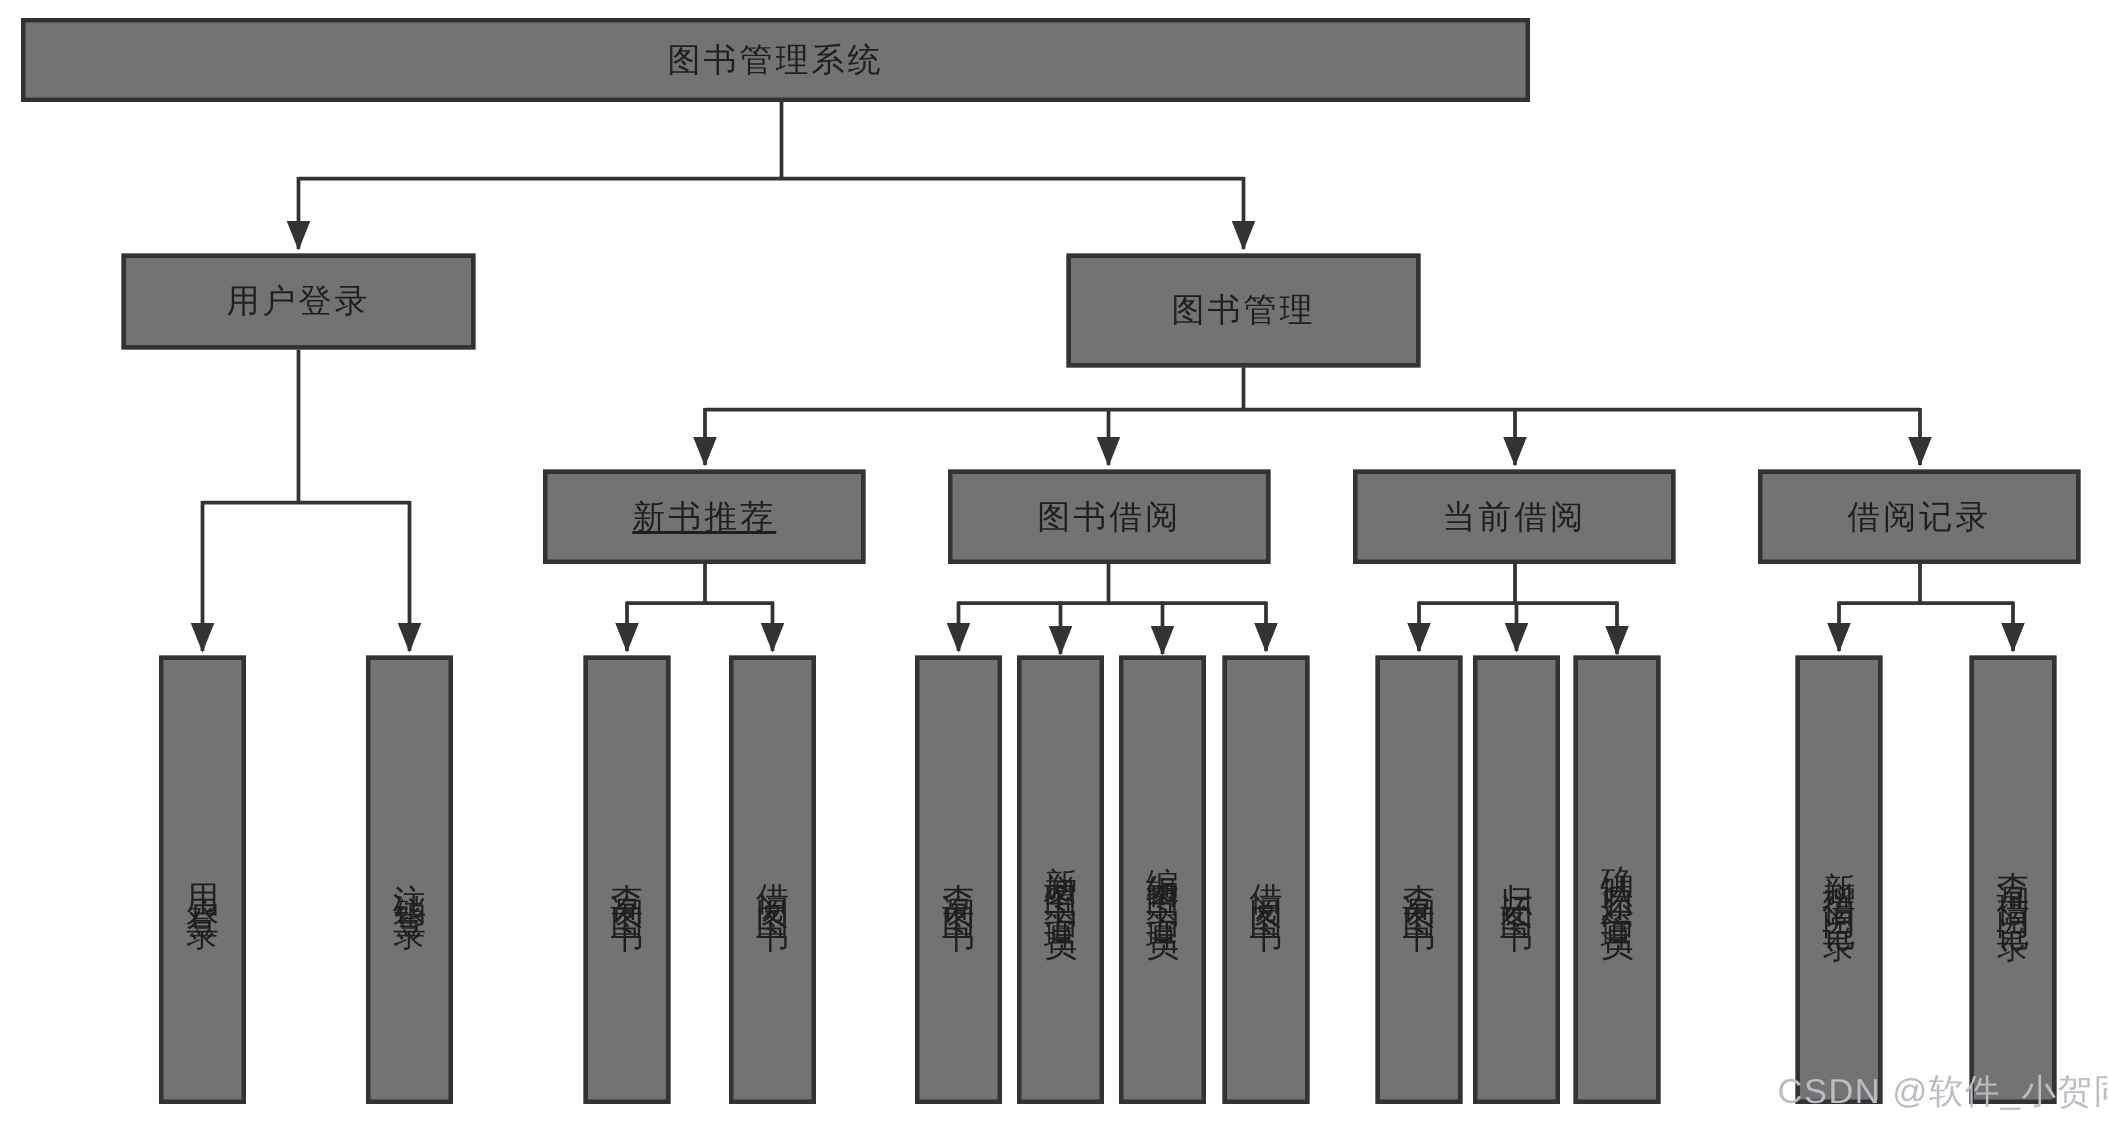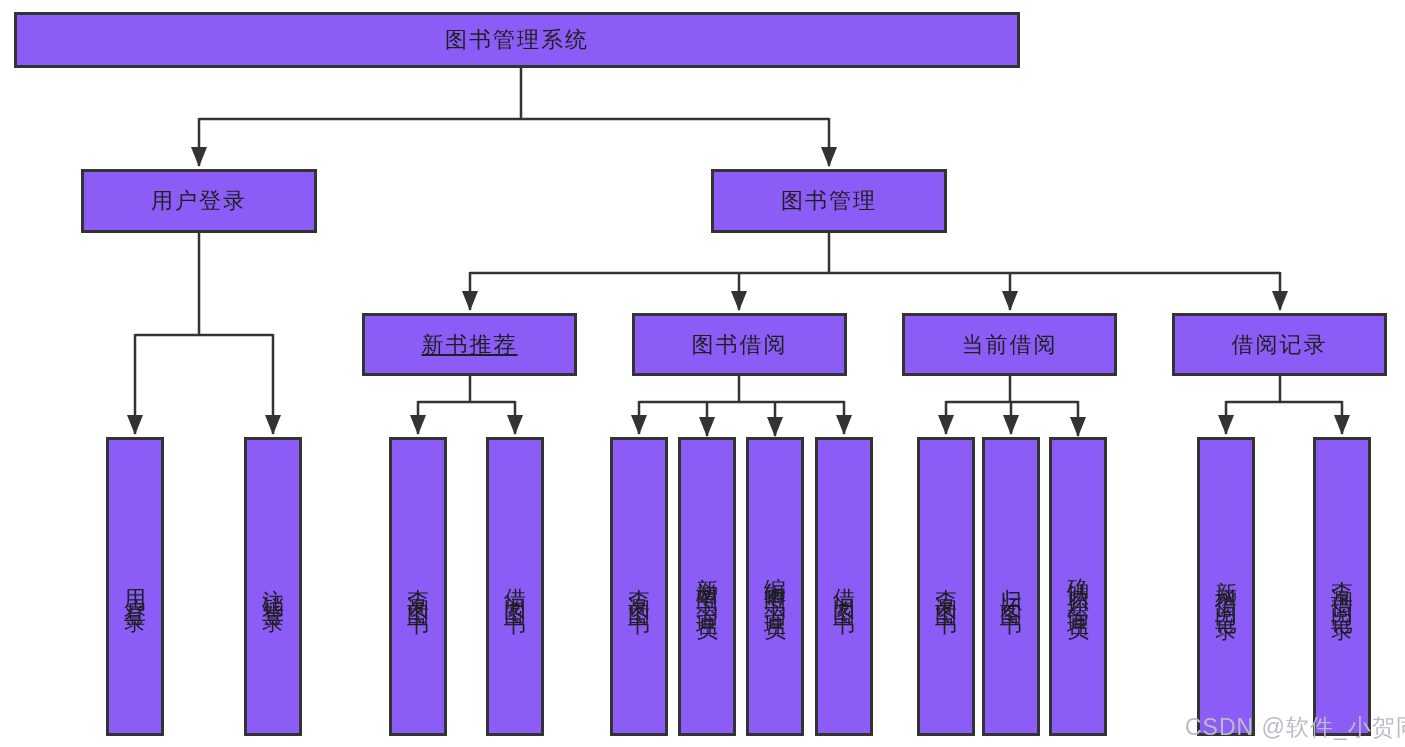--- a/index.html
+++ b/index.html
@@ -14,40 +14,40 @@
   }
   .connectors {
     position: absolute;
     left: 0; top: 0;
     width: 1405px; height: 747px;
   }
   .box {
     position: absolute;
     box-sizing: border-box;
     border: 3px solid #333333;
-    background: #8b5cf6;
+    background: #737373;
     display: flex;
     align-items: center;
     justify-content: center;
   }
   .h-label {
     font-size: 22px;
     letter-spacing: 2px;
     white-space: nowrap;
   }
   .v-box {
     writing-mode: vertical-rl;
     font-size: 22px;
     letter-spacing: 8px;
     line-height: 1;
   }
   .v-box.tight { letter-spacing: 6px; }
   .root-box   { left: 14px;  top: 12px;  width: 1006px; height: 56px; }
   .l2-a { left: 81px;  top: 169px; width: 236px; height: 64px; }
-  .l2-b { left: 711px; top: 169px; width: 236px; height: 64px; }
+  .l2-b { left: 711px; top: 169px; width: 236px; height: 76px; }
   .l3   { top: 313px; width: 215px; height: 63px; }
   .l3-a { left: 362px; text-decoration: underline; }
   .l3-b { left: 632px; }
   .l3-c { left: 902px; }
   .l3-d { left: 1172px; }
   .leaf { top: 437px; width: 58px; height: 299px; }
   .leaf-1  { left: 106px; }
   .leaf-2  { left: 244px; }
   .leaf-3  { left: 389px; }
   .leaf-4  { left: 486px; }

